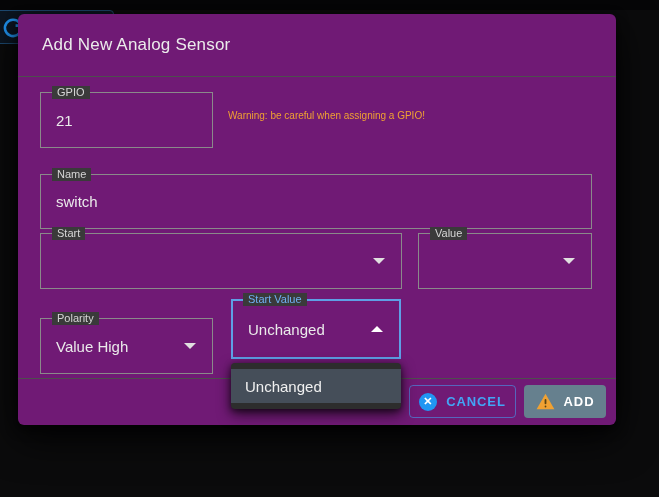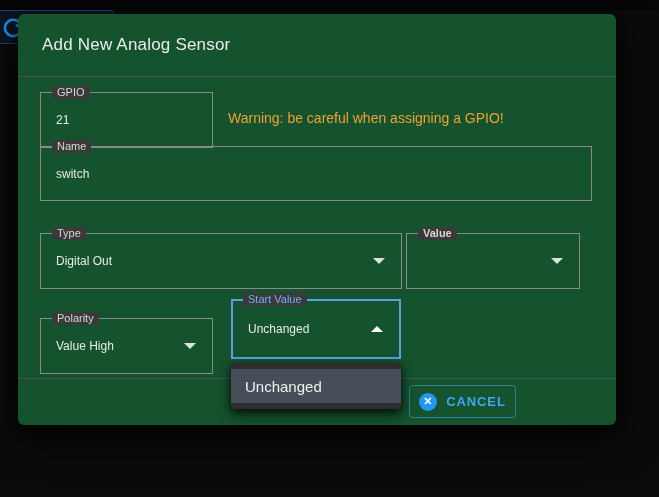--- a/index.html
+++ b/index.html
@@ -18,21 +18,21 @@
   }
   .bg-refresh-btn {
     position: absolute; left: -10px; top: 10px; width: 124px; height: 34px;
     background: #0c1622; border: 1px solid #1d4a72; border-radius: 4px;
   }
   .bg-refresh-btn svg { position: absolute; left: 10px; top: 5px; }
 
   
   .dialog {
     position: absolute; left: 18px; top: 14px; width: 598px; height: 411px;
-    background: #14532d; border-radius: 6px;
+    background: #701a75; border-radius: 6px;
     box-shadow: 0 12px 40px rgba(0,0,0,0.85), 0 4px 12px rgba(0,0,0,0.6);
   }
   .dialog-header {
     position: absolute; left: 0; top: 0; right: 0; height: 63px;
     border-bottom: 1px solid #4e4e4e;
     display: flex; align-items: center; padding-left: 24px;
   }
   .dialog-title {
     color: #ebebeb; font-size: 17px; font-weight: 500; letter-spacing: 0.2px;
   }
@@ -41,37 +41,37 @@
   .field {
     position: absolute; border: 1px solid #8a8a8a; border-radius: 0;
     display: flex; align-items: center;
   }
   .field-label {
     position: absolute; top: -7px; left: 11px;
     background: #3a3a3a; padding: 0 5px;
     font-size: 11px; color: #d6d6d6; line-height: 13px; white-space: nowrap;
   }
   .field-value, .field input {
-    color: #eaeaea; font-size: 12px; padding-left: 15px;
+    color: #eaeaea; font-size: 15px; padding-left: 15px;
     background: transparent; border: none; outline: none; width: 100%;
     font-family: "Liberation Sans", sans-serif;
   }
   .arrow-down, .arrow-up {
     position: absolute; right: 16px; top: 50%;
     width: 0; height: 0; border-left: 6px solid transparent; border-right: 6px solid transparent;
   }
   .arrow-down { border-top: 6px solid #e0e0e0; margin-top: -3px; }
   .arrow-up   { border-bottom: 6px solid #ffffff; margin-top: -3px; }
 
   .field-focused { border: 2px solid #5e9fe6; align-items: center; }
   .field-focused .field-label { color: #6fb0f2; top: -8px; left: 10px; }
 
   .warning-text {
     position: absolute; left: 210px; top: 96px;
-    color: #f0a132; font-size: 14px;
+    color: #f0a132; font-size: 10px;
   }
 
   
   .footer-divider {
     position: absolute; left: 0; right: 0; top: 364px; height: 1px; background: #4e4e4e;
   }
   .btn {
     position: absolute; top: 371px; height: 33px; border-radius: 4px;
     display: flex; align-items: center; justify-content: center; gap: 9px;
     font-size: 13px; font-weight: 700; letter-spacing: 0.9px; cursor: pointer;
@@ -122,32 +122,31 @@
     <span class="dialog-title">Add New Analog Sensor</span>
   </div>
 
   <div class="field" style="left:22px; top:78px; width:173px; height:56px;">
     <span class="field-label">GPIO</span>
     <input type="text" value="21" style="">
   </div>
 
   <span class="warning-text">Warning: be careful when assigning a GPIO!</span>
 
-  <div class="field" style="left:22px; top:132px; width:552px; height:55px;">
+  <div class="field" style="left:22px; top:160px; width:552px; height:55px;">
     <span class="field-label">Name</span>
     <input type="text" value="switch" style="">
   </div>
 
   <div class="field" style="left:22px; top:219px; width:362px; height:56px;">
-    <span class="field-label">Type</span>
-    <span class="field-value">Digital Out</span>
+    <span class="field-label">Start</span>
     <span class="arrow-down"></span>
   </div>
 
-  <div class="field" style="left:388px; top:219px; width:174px; height:56px;font-weight:bold;">
+  <div class="field" style="left:400px; top:219px; width:174px; height:56px;">
     <span class="field-label">Value</span>
     <span class="arrow-down"></span>
   </div>
 
   <div class="field" style="left:22px; top:304px; width:173px; height:56px;">
     <span class="field-label">Polarity</span>
     <span class="field-value">Value High</span>
     <span class="arrow-down"></span>
   </div>
 
@@ -157,18 +156,28 @@
     <span class="arrow-up"></span>
   </div>
 
   <div class="footer-divider"></div>
 
   <div class="btn btn-cancel">
     <span class="close-circle-icon">✕</span>
     <span>CANCEL</span>
   </div>
 
+  <div class="btn btn-add">
+    <span style="display:flex;">
+      <svg width="19" height="17" viewBox="0 0 19 17">
+        <path d="M9.5 0.8 L18.4 16.2 L0.6 16.2 Z" fill="#f0a132"></path>
+        <rect x="8.6" y="6" width="1.8" height="5.2" rx="0.9" fill="#5a4410"></rect>
+        <rect x="8.6" y="12.6" width="1.8" height="1.8" rx="0.9" fill="#5a4410"></rect>
+      </svg>
+    </span>
+    <span>ADD</span>
+  </div>
 
 </div>
 
 <div class="menu">
   <div class="menu-item selected">Unchanged</div>
 </div>
 
 </body></html>

